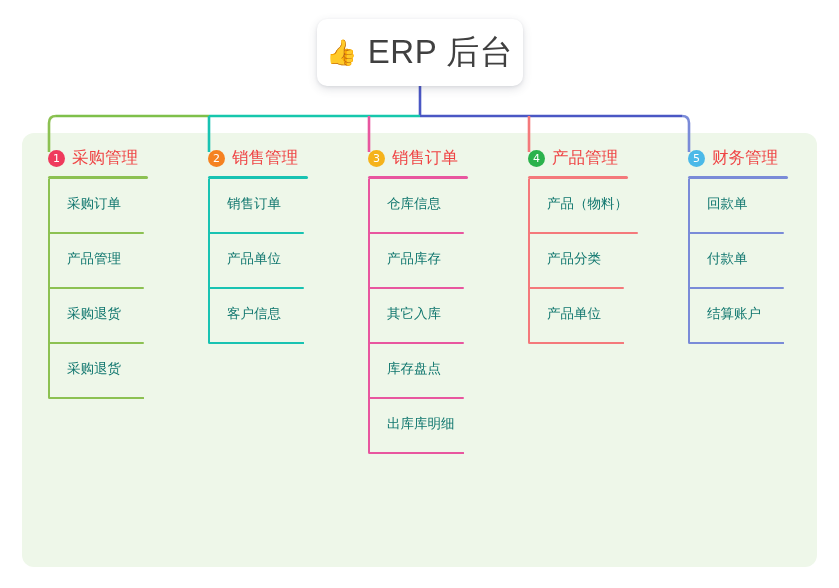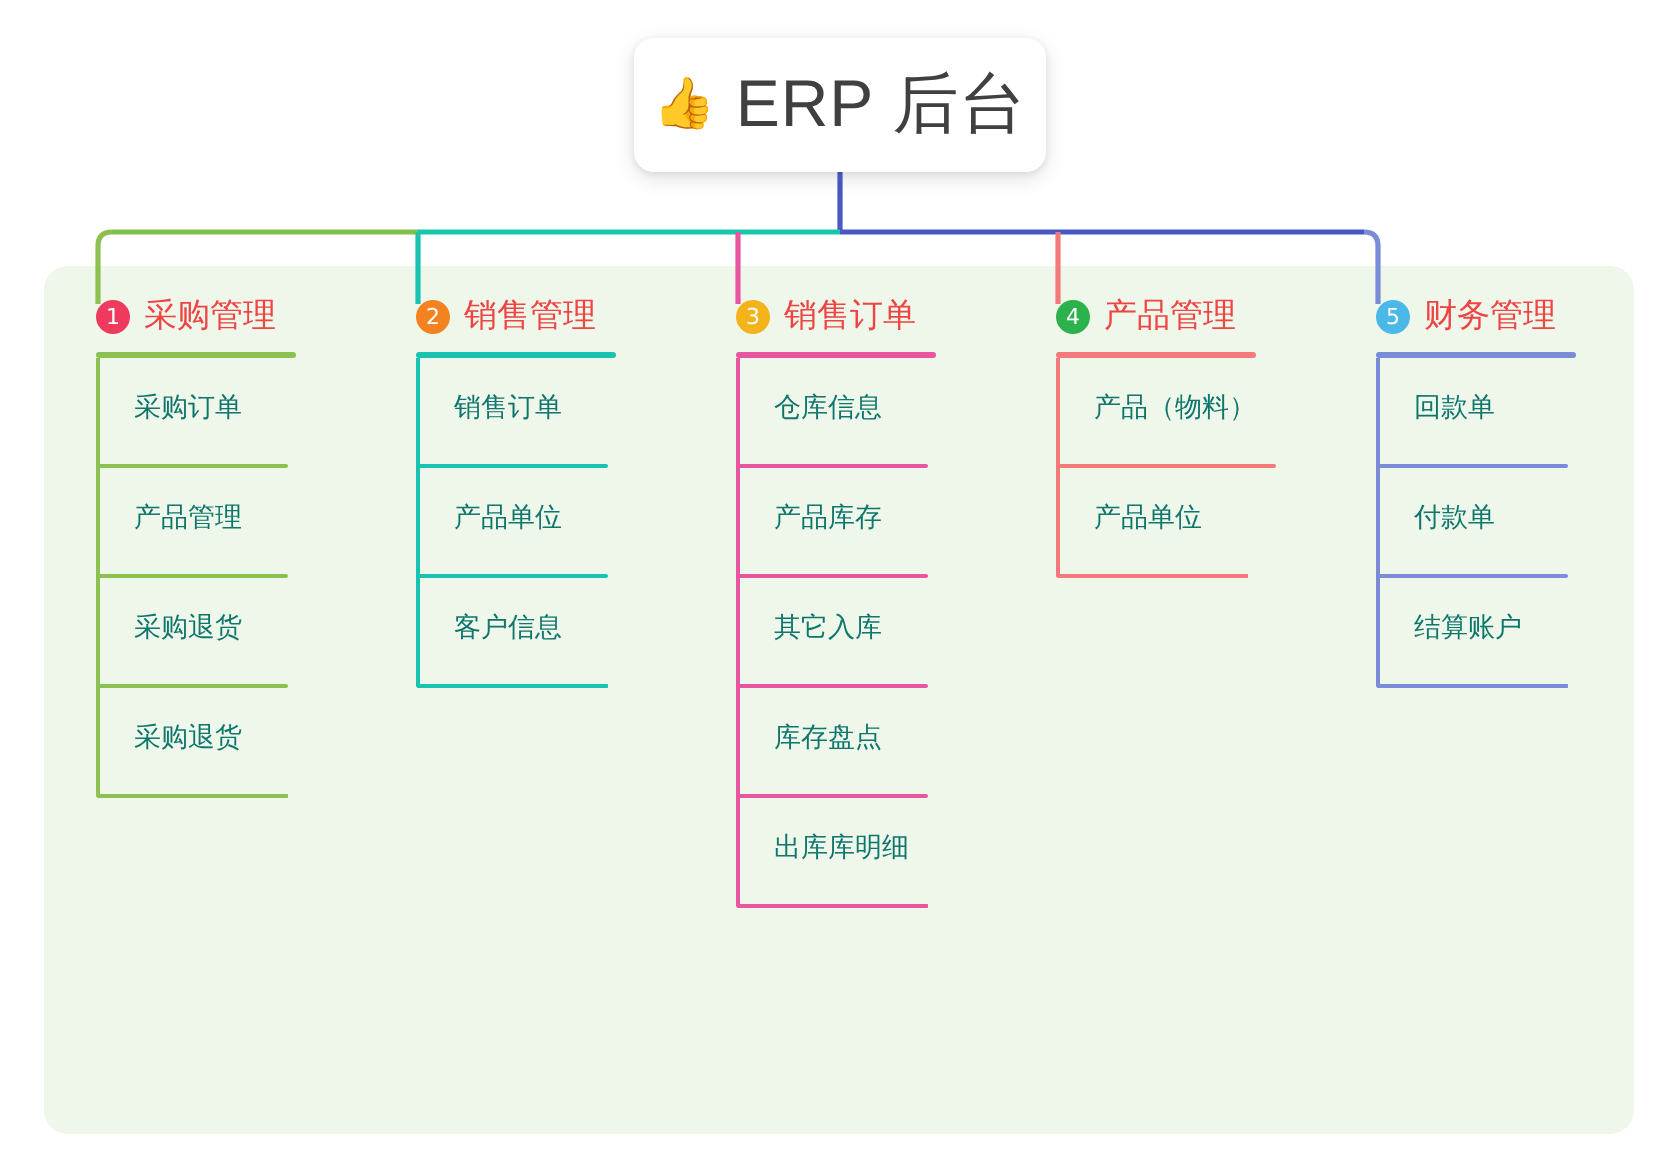--- a/index.html
+++ b/index.html
@@ -175,20 +175,24 @@
           <span class="head-label">产品管理</span>
         </div>
         <div class="head-rule" style="background: rgb(244, 121, 123); border-top-left-radius: 2px;"></div>
         <div class="leaves">
           <div class="spine" style="background: rgb(244, 121, 123); border-bottom-left-radius: 5px;"></div>
           <div class="leaf">
             <span class="leaf-text">产品（物料）</span>
             <div class="leaf-rule wide" style="background: rgb(244, 121, 123);"></div>
           </div>
           <div class="leaf">
+            <span class="leaf-text">产品分类</span>
+            <div class="leaf-rule" style="background: rgb(244, 121, 123);"></div>
+          </div>
+          <div class="leaf">
             <span class="leaf-text">产品单位</span>
             <div class="leaf-rule" style="background: rgb(244, 121, 123); border-bottom-left-radius: 5px;"></div>
           </div>
         </div>
       </div>
       <div class="col" style="left: 685px;">
         <div class="col-head">
           <span class="badge" style="background: rgb(75, 185, 232);">5</span>
           <span class="head-label">财务管理</span>
         </div>

